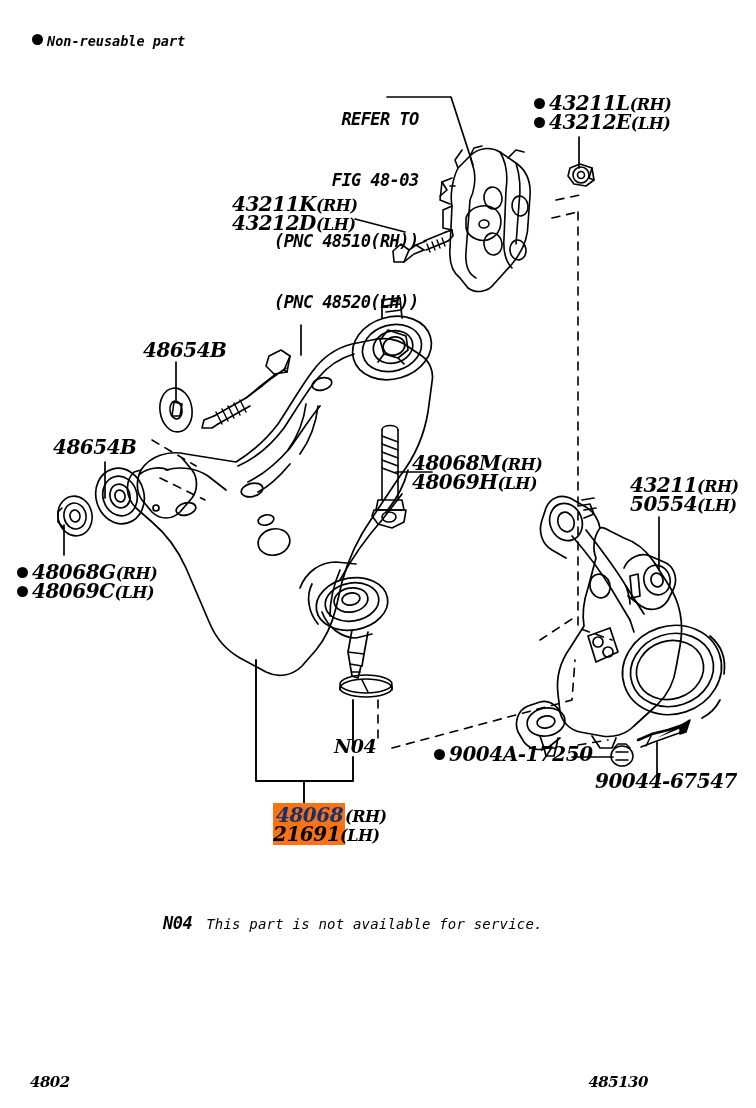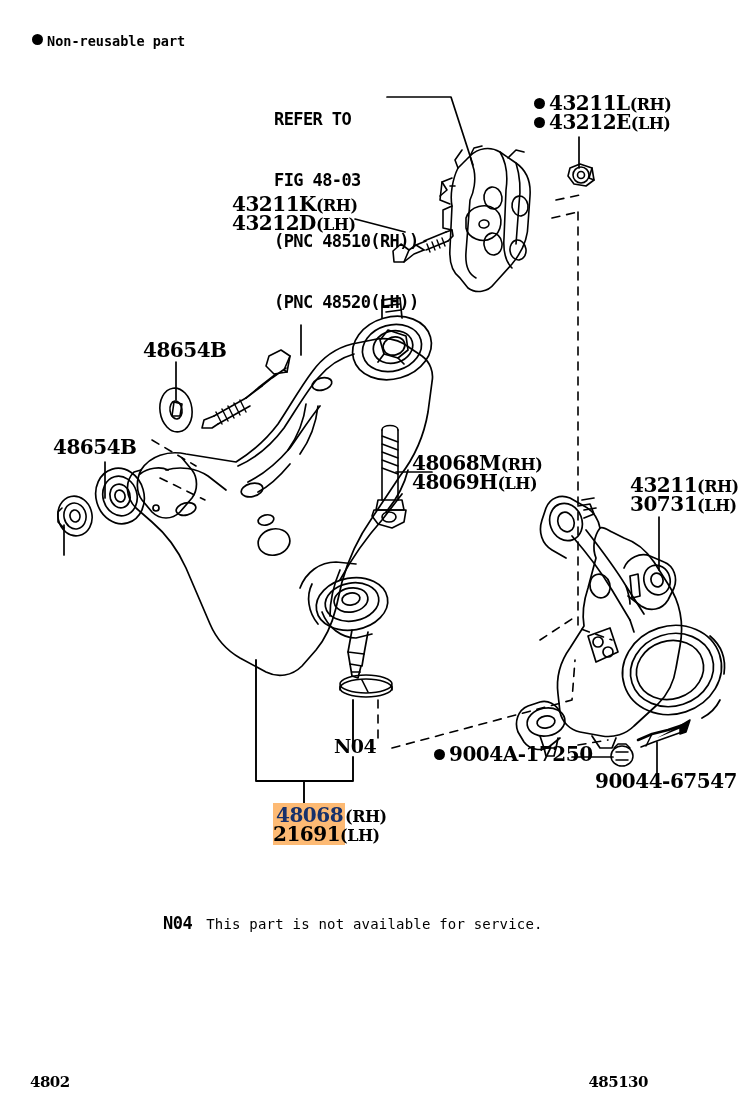--- a/index.html
+++ b/index.html
@@ -15,20 +15,21 @@
     overflow: hidden;
     font-family: "DejaVu Sans", sans-serif;
     color: #000000;
   }
 
   #page {
     position: absolute;
     left: 0; top: 0;
     width: 676px;
     height: 1108px;
+    font-style: italic;
   }
 
   
   .lbl {
     position: absolute;
     white-space: nowrap;
     font-family: "DejaVu Serif", serif;
     font-weight: bold;
     color: #000;
     letter-spacing: -0.3px;
@@ -75,21 +76,21 @@
     font-family: "DejaVu Sans Mono", monospace;
     font-weight: bold;
     font-size: 17px;
     line-height: 21px;
     letter-spacing: -0.6px;
     white-space: pre;
   }
 
   
   .hl {
-    background: #fdba74;
+    background: #f97316;
     color: #17306b;
     padding: 0 2px 18px 3px;
   }
 
   
   .corner {
     position: absolute;
     font-family: "DejaVu Serif", serif;
     font-weight: bold;
     font-size: 15px;
@@ -452,21 +453,21 @@
         <path d="M304 781 L304 805"></path>
       </g>
 
     </g>
   </svg>
 
   <div class="lbl" style="left:32px; top:31px;">
     <span class="bullet"></span><span class="mono">Non-reusable part</span>
   </div>
 
-  <div class="refer" style="left:274px; top:68px;">
+  <div class="refer" style="left:274px; top:68px;text-align:right;">
     <span class="row">REFER TO</span>
     <span class="row">FIG 48-03</span>
     <span class="row">(PNC 48510(RH))</span>
     <span class="row">(PNC 48520(LH))</span>
   </div>
 
   <div class="lbl" style="left:534px; top:94px;">
     <span class="row"><span class="bullet"></span><span class="pn">43211L</span><span class="sfx">(RH)</span></span>
     <span class="row"><span class="bullet"></span><span class="pn">43212E</span><span class="sfx">(LH)</span></span>
   </div>
@@ -478,29 +479,33 @@
 
 
   <div class="lbl" style="left:143px; top:341px;">
     <span class="row"><span class="pn">48654B</span></span>
   </div>
 
   <div class="lbl" style="left:53px; top:438px;">
     <span class="row"><span class="pn">48654B</span></span>
   </div>
 
+  <div class="lbl" style="left:17px; top:563px;">
+    <span class="row"><span class="bullet"></span><span class="pn">48068G</span><span class="sfx">(RH)</span></span>
+    <span class="row"><span class="bullet"></span><span class="pn">48069C</span><span class="sfx">(LH)</span></span>
+  </div>
 
   <div class="lbl" style="left:412px; top:454px;">
     <span class="row"><span class="pn">48068M</span><span class="sfx">(RH)</span></span>
     <span class="row"><span class="pn">48069H</span><span class="sfx">(LH)</span></span>
   </div>
 
   <div class="lbl" style="left:630px; top:476px;">
     <span class="row"><span class="pn">43211</span><span class="sfx">(RH)</span></span>
-    <span class="row"><span class="pn">30731</span><span class="sfx">(LH)</span></span>
+    <span class="row"><span class="pn">50554</span><span class="sfx">(LH)</span></span>
   </div>
 
   <div class="n04" style="left:334px; top:735px;">N04</div>
 
   <div class="lbl" style="left:434px; top:745px;">
     <span class="row"><span class="bullet"></span><span class="pn">9004A-17250</span></span>
   </div>
 
   <div class="lbl" style="left:595px; top:772px;">
     <span class="row"><span class="pn">90044-67547</span></span>

